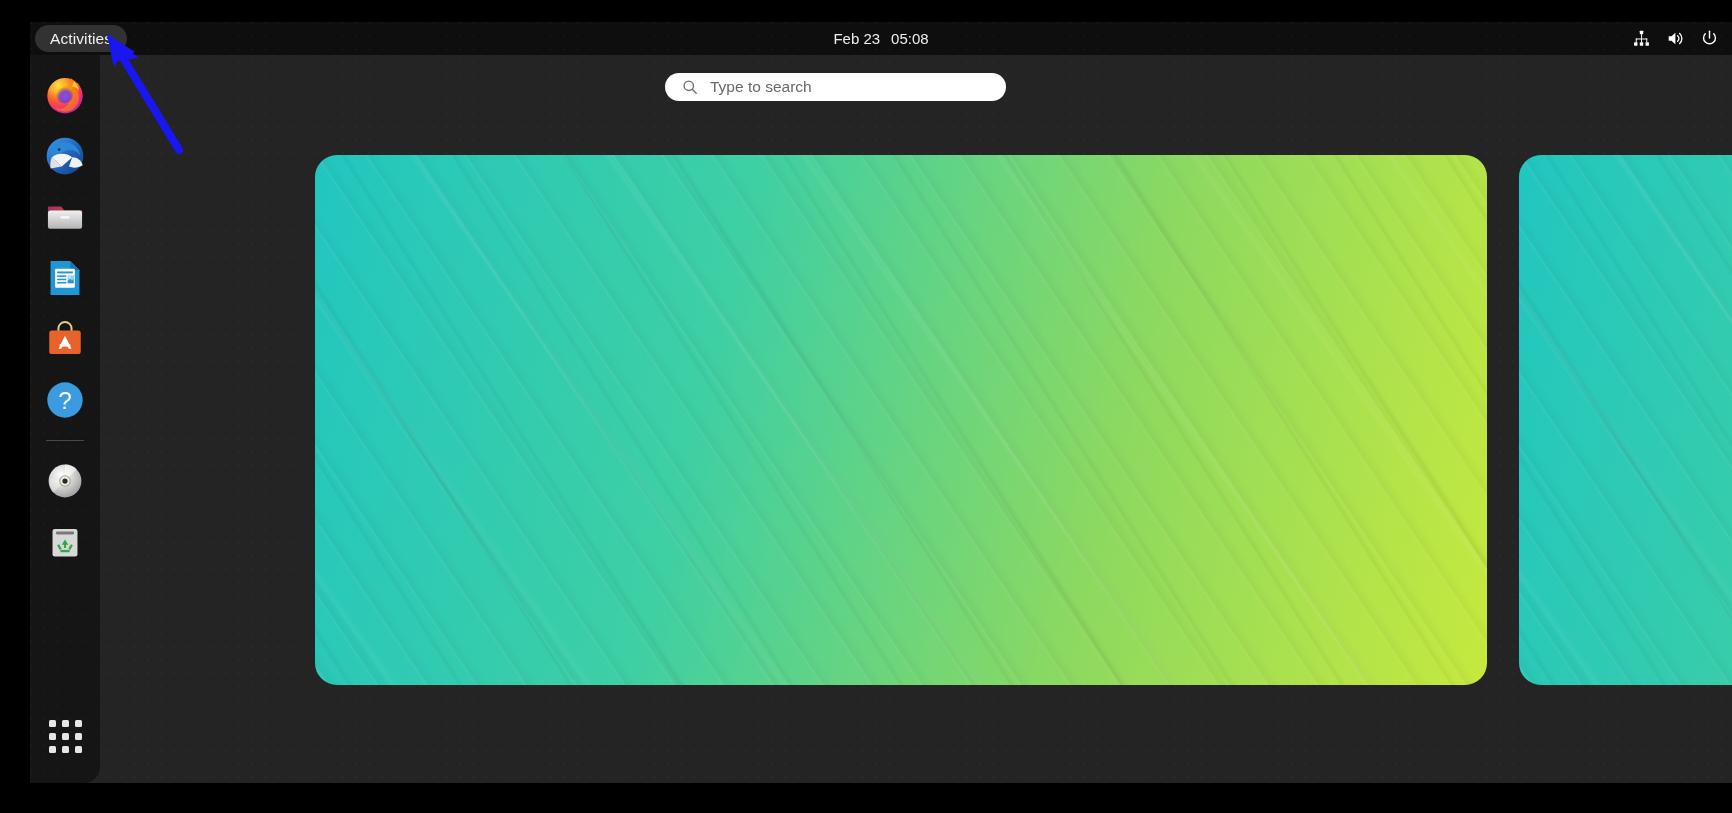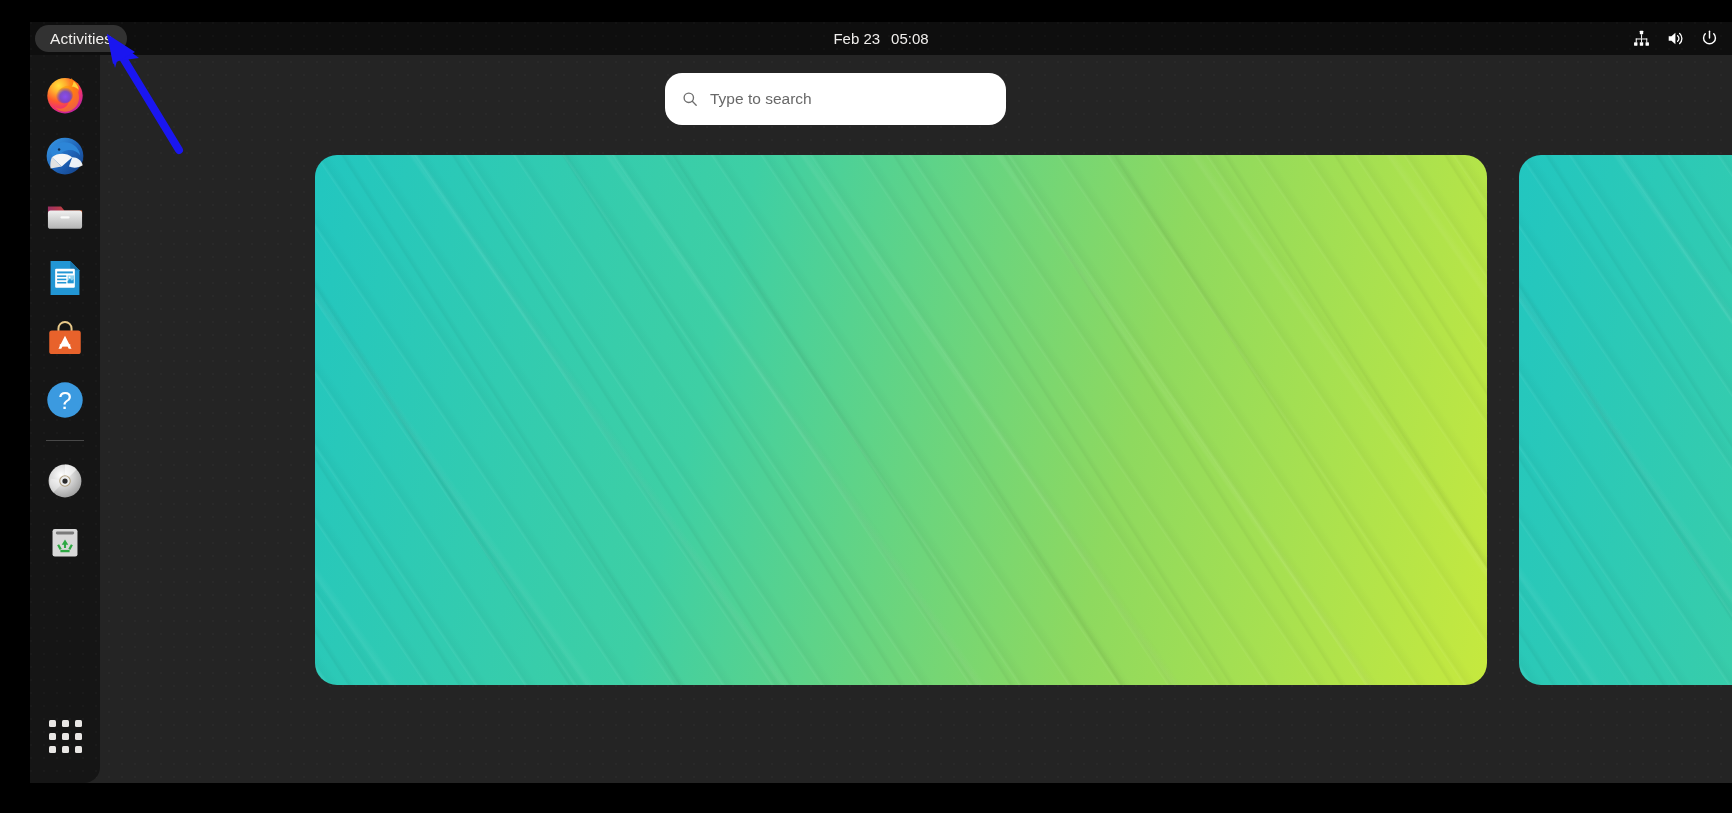--- a/index.html
+++ b/index.html
@@ -98,21 +98,21 @@
     cursor: pointer;
   }
   #status-area .sicon svg { display: block; }
 
   
   #search-entry {
     position: absolute;
     left: 635px;
     top: 51px;
     width: 307px;
-    height: 52px;
+    height: 28px;
     border-radius: 17px;
     background: #ffffff;
     display: flex;
     align-items: center;
     padding: 0 17px;
     gap: 12px;
     z-index: 30;
     cursor: text;
   }
   #search-entry .search-glyph {

